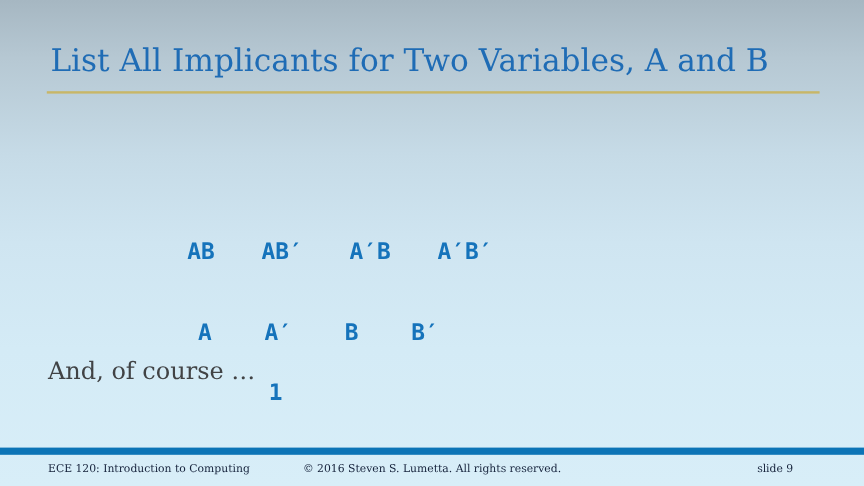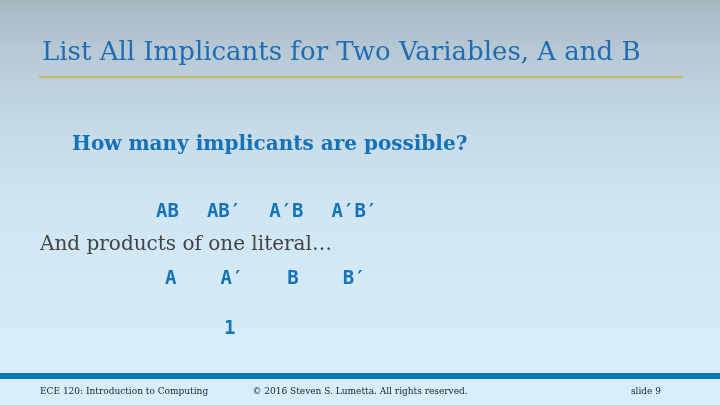--- a/index.html
+++ b/index.html
@@ -66,21 +66,21 @@
     display: flex;
     font-family: "DejaVu Sans Mono", "Liberation Mono", monospace;
     font-size: 19px;
     font-weight: bold;
     color: #1573bb;
     white-space: nowrap;
   }
   .minterm-row {
     left: 156px;
     top: 199px;
-    gap: 28px;
+    gap: 39px;
   }
   .literal-row {
     left: 165px;
     top: 266px;
     gap: 44px;
   }
   .one-token {
     position: absolute;
     left: 224px;
     top: 316px;
@@ -110,39 +110,38 @@
 </style>
 </head>
 <body>
 
 <div class="slide">
 
   <h1 class="title">List All Implicants for Two Variables, A and B</h1>
   <div class="title-rule"></div>
 
 
-  <div class="question">How many implicants are possible?</div>
 
 
   <div class="token-row minterm-row">
     <span>AB</span>
     <span>AB′</span>
     <span>A′B</span>
     <span>A′B′</span>
   </div>
 
-  <div class="bodyline" style="top:231px;">And products of one literal…</div>
 
   <div class="token-row literal-row">
     <span>A</span>
     <span>A′</span>
     <span>B</span>
     <span>B′</span>
   </div>
 
+  <div class="bodyline" style="top:297px;">And, of course …</div>
 
   <div class="one-token">1</div>
 
   <div class="footer-stripe"></div>
 
   <div class="footer-text footer-left">ECE 120: Introduction to Computing</div>
   <div class="footer-text footer-center">© 2016 Steven S. Lumetta.  All rights reserved.</div>
   <div class="footer-text footer-right">slide 9</div>
 
 </div>

